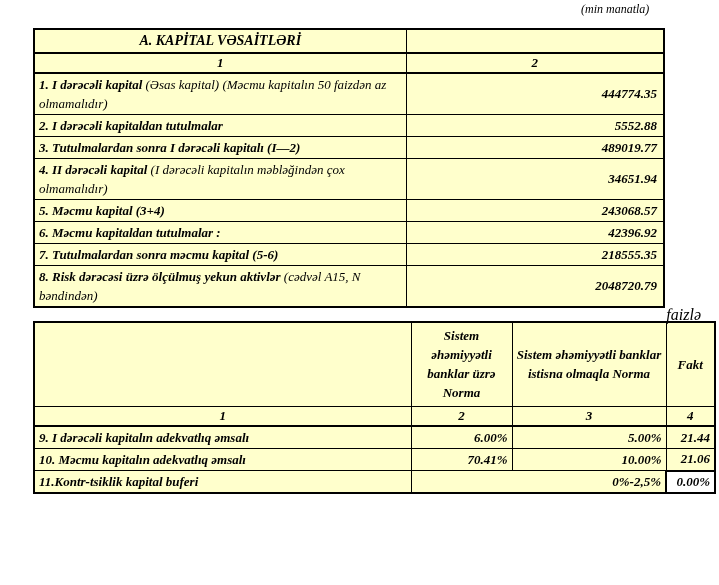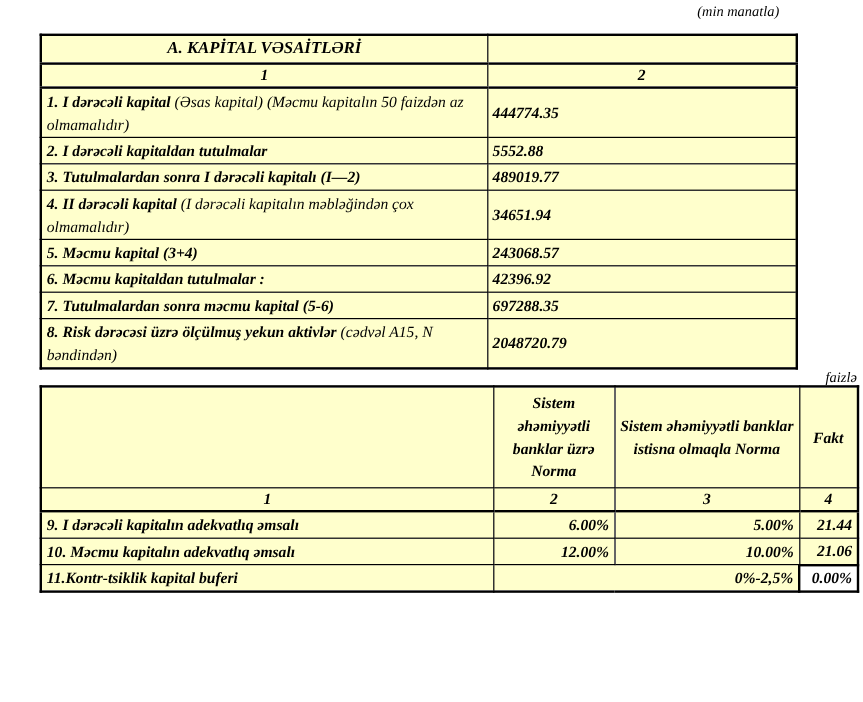--- a/index.html
+++ b/index.html
@@ -30,29 +30,29 @@
     padding:1px 4px;
     overflow:hidden;
   }
   table.t1{border:2px solid #000;}
   table.t2{border:2px solid #000;}
   tr.thickb td{border-bottom:2px solid #000;}
   td.sechdr{font-weight:bold;font-size:14px;text-align:center;}
   td.cnum{font-weight:bold;text-align:center;}
   td.lbl{text-align:left;line-height:19px;}
   td.lbl b{font-weight:bold;}
-  td.val{font-weight:bold;padding-right:6px;}
+  td.val{font-weight:bold;text-align:right;padding-right:6px;}
   td.bhdr{font-weight:bold;text-align:center;line-height:19px;padding:2px 3px;}
   td.cval{font-weight:bold;text-align:right;}
   td.hl{background:#FFFFFF;border:2px solid #000;}
   tr.h24{height:24px;} tr.h20{height:20px;} tr.h40{height:40px;}
   tr.h21{height:21px;} tr.h84{height:84px;}
   .pct-note{
-    text-align:right;padding-right:5px;
-    font-style:italic;font-size:12px;line-height:13px;height:13px;margin-left:15px;
+    text-align:right;padding-right:18px;
+    font-style:italic;font-size:16px;line-height:13px;height:13px;margin-left:15px;
   }
 </style>
 </head>
 <body>
 
 <div class="page">
 
 
   <div class="unit-note">(min manatla)</div>
 
@@ -89,21 +89,21 @@
     <tr class="h20">
       <td class="lbl"><b>5. Məcmu kapital (3+4)</b><span></span></td>
       <td class="val">243068.57</td>
     </tr>
     <tr class="h21">
       <td class="lbl"><b>6. Məcmu kapitaldan tutulmalar :</b><span></span></td>
       <td class="val">42396.92</td>
     </tr>
     <tr class="h21">
       <td class="lbl"><b>7. Tutulmalardan  sonra məcmu kapital (5-6)</b><span></span></td>
-      <td class="val">697288.35</td>
+      <td class="val">218555.35</td>
     </tr>
     <tr class="h40">
       <td class="lbl"><b>8. Risk dərəcəsi üzrə ölçülmuş  yekun aktivlər</b><span> (cədvəl A15, N bəndindən)</span></td>
       <td class="val">2048720.79</td>
     </tr>
   </tbody>
     </table>
 
   <div class="pct-note">faizlə</div>
 
@@ -128,21 +128,21 @@
       <td class="cnum">4</td>
     </tr>
     <tr class="h21">
       <td class="lbl"><b>9.  I dərəcəli  kapitalın  adekvatlıq əmsalı</b></td>
       <td class="cval">6.00%</td>
       <td class="cval">5.00%</td>
       <td class="cval">21.44</td>
     </tr>
     <tr class="h21">
       <td class="lbl"><b>10. Məcmu kapitalın  adekvatlıq  əmsalı</b></td>
-      <td class="cval">12.00%</td>
+      <td class="cval">70.41%</td>
       <td class="cval">10.00%</td>
       <td class="cval">21.06</td>
     </tr>
     <tr class="h21">
       <td class="lbl"><b>11.Kontr-tsiklik kapital buferi</b></td>
       <td class="cval" colspan="2">0%-2,5%</td>
       <td class="cval hl">0.00%</td>
     </tr>
   </tbody>
     </table>

